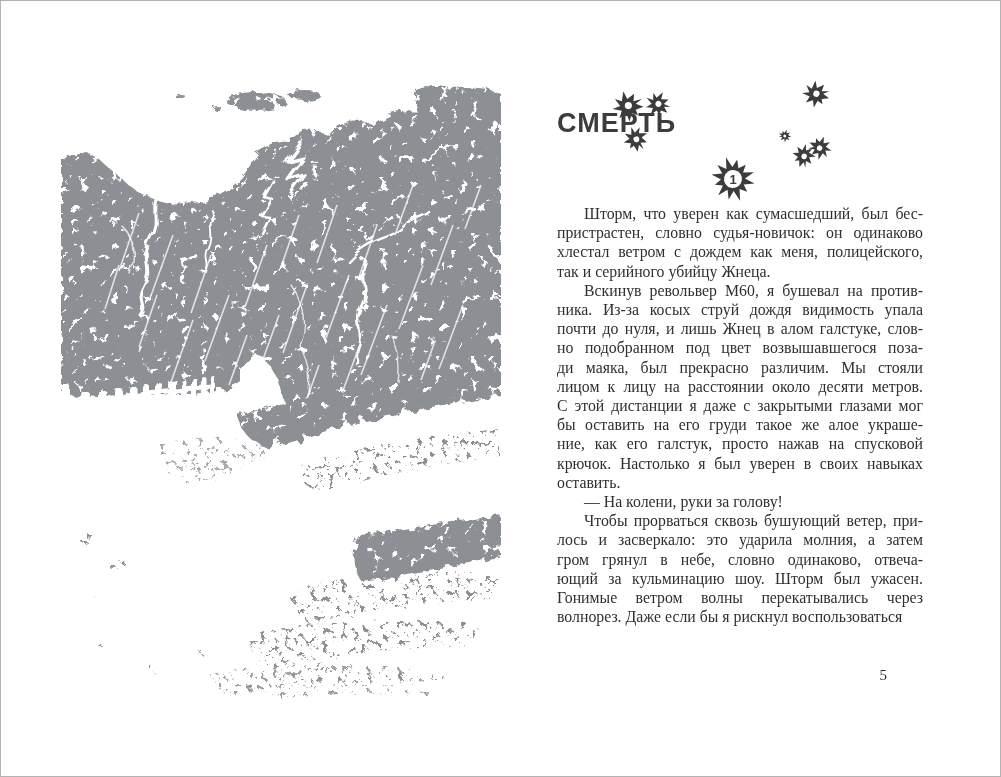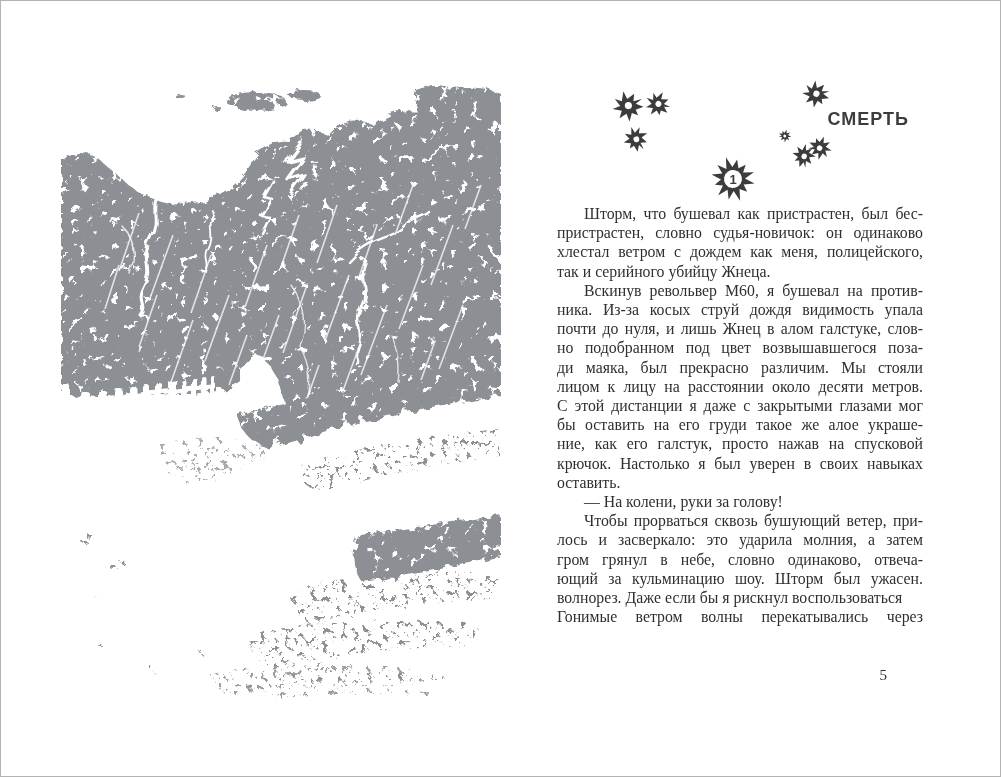--- a/index.html
+++ b/index.html
@@ -14,22 +14,22 @@
     position:relative;width:1001px;height:777px;box-sizing:border-box;
     background:var(--paper);border:1px solid var(--page-border);overflow:hidden;
     font-family:"Liberation Serif",serif;
   }
   
   .illustration{position:absolute;left:60px;top:84px;width:440px;height:628px;margin:0;}
   .illustration svg{display:block;}
   
   .chapter-head{position:absolute;left:556px;top:78px;width:366px;height:124px;}
   .chapter-title{
-    position:absolute;left:0;top:31px;width:352px;margin:0;text-align:right;
-    font-family:"Liberation Sans",sans-serif;font-weight:700;font-size:18px;line-height:1;
+    position:absolute;left:0;top:31px;width:352px;margin:0;text-align:left;
+    font-family:"Liberation Sans",sans-serif;font-weight:700;font-size:27px;line-height:1;
     letter-spacing:1px;color:var(--ink);
   }
   .badge{position:absolute;left:152px;top:76px;width:48px;height:48px;}
   .badge svg{position:absolute;inset:0;}
   .badge .num{
     position:absolute;inset:0;display:flex;align-items:center;justify-content:center;
     font-family:"Liberation Sans",sans-serif;font-weight:700;font-size:13px;color:var(--ink);
     padding-top:1px;
   }
   .bh{position:absolute;}
@@ -218,39 +218,39 @@
 
     <div class="badge">
       <svg width="48" height="48" viewBox="-24 -24 48 48">
           <use href="#star-shape" transform="rotate(12)"></use>
         </svg>
       <span class="num">1</span>
     </div>
   </header>
 
   <section class="body-text">
-      <div class="line first">Шторм, что бушевал как пристрастен, был бес-</div>
+      <div class="line first">Шторм, что уверен как сумасшедший, был бес-</div>
       <div class="line">пристрастен, словно судья-новичок: он одинаково</div>
       <div class="line">хлестал ветром с дождем как меня, полицейского,</div>
       <div class="line last">так и серийного убийцу Жнеца.</div>
       <div class="line first">Вскинув револьвер М60, я бушевал на против-</div>
       <div class="line">ника. Из-за косых струй дождя видимость упала</div>
       <div class="line">почти до нуля, и лишь Жнец в алом галстуке, слов-</div>
       <div class="line">но подобранном под цвет возвышавшегося поза-</div>
       <div class="line">ди маяка, был прекрасно различим. Мы стояли</div>
       <div class="line">лицом к лицу на расстоянии около десяти метров.</div>
       <div class="line">С этой дистанции я даже с закрытыми глазами мог</div>
       <div class="line">бы оставить на его груди такое же алое украше-</div>
       <div class="line">ние, как его галстук, просто нажав на спусковой</div>
       <div class="line">крючок. Настолько я был уверен в своих навыках</div>
       <div class="line last">оставить.</div>
       <div class="line first last">— На колени, руки за голову!</div>
       <div class="line first">Чтобы прорваться сквозь бушующий ветер, при-</div>
       <div class="line">лось и засверкало: это ударила молния, а затем</div>
       <div class="line">гром грянул в небе, словно одинаково, отвеча-</div>
       <div class="line">ющий за кульминацию шоу. Шторм был ужасен.</div>
+      <div class="line">Гонимые ветром волны перекатывались через</div>
       <div class="line last">волнорез. Даже если бы я рискнул воспользоваться</div>
-      <div class="line">Гонимые ветром волны перекатывались через</div>
     </section>
 
   <div class="pageno">5</div>
 
 </div>
 
 </body></html>

